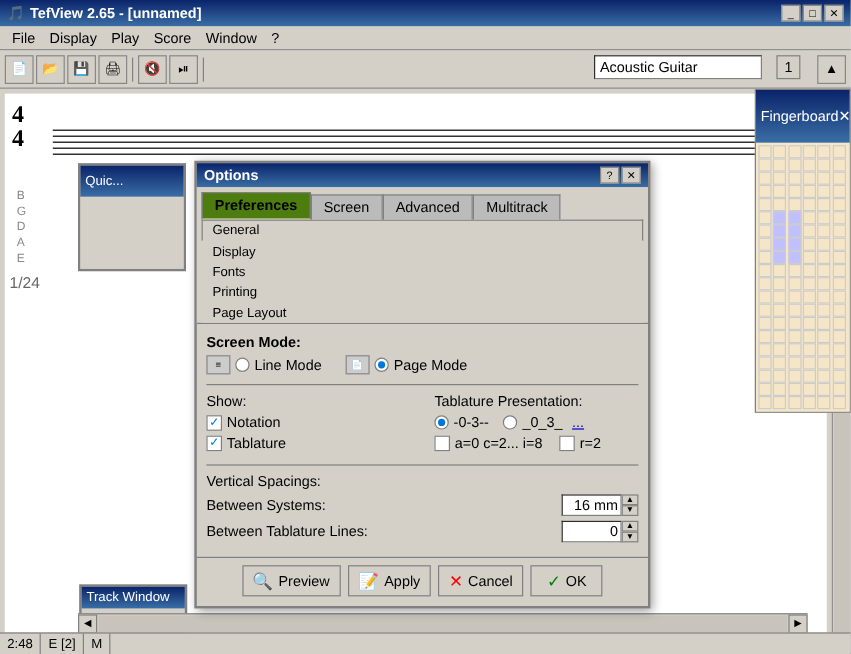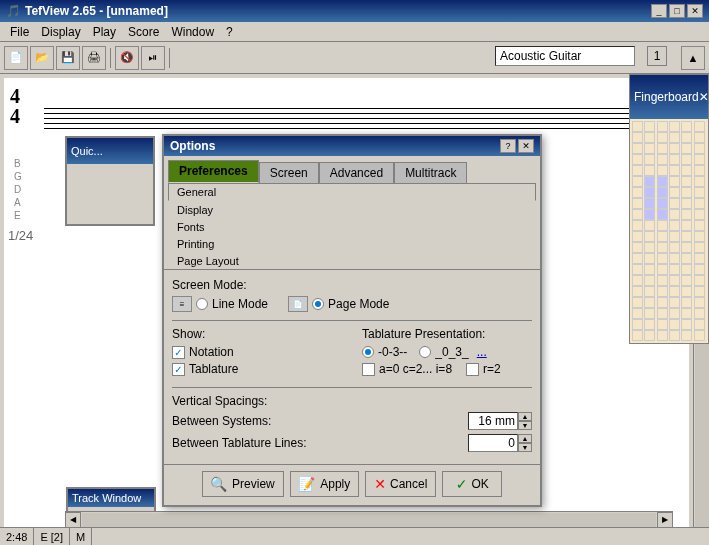--- a/index.html
+++ b/index.html
@@ -297,20 +297,21 @@
 
     
     .dialog-body {
       padding: 8px;
     }
 
     
     .section-label {
       font-size: 12px;
       margin-bottom: 4px;
+      font-weight: bold;
     }
 
     
     .screen-mode-row {
       display: flex;
       align-items: center;
       gap: 20px;
       margin-bottom: 8px;
     }
     .mode-option {

